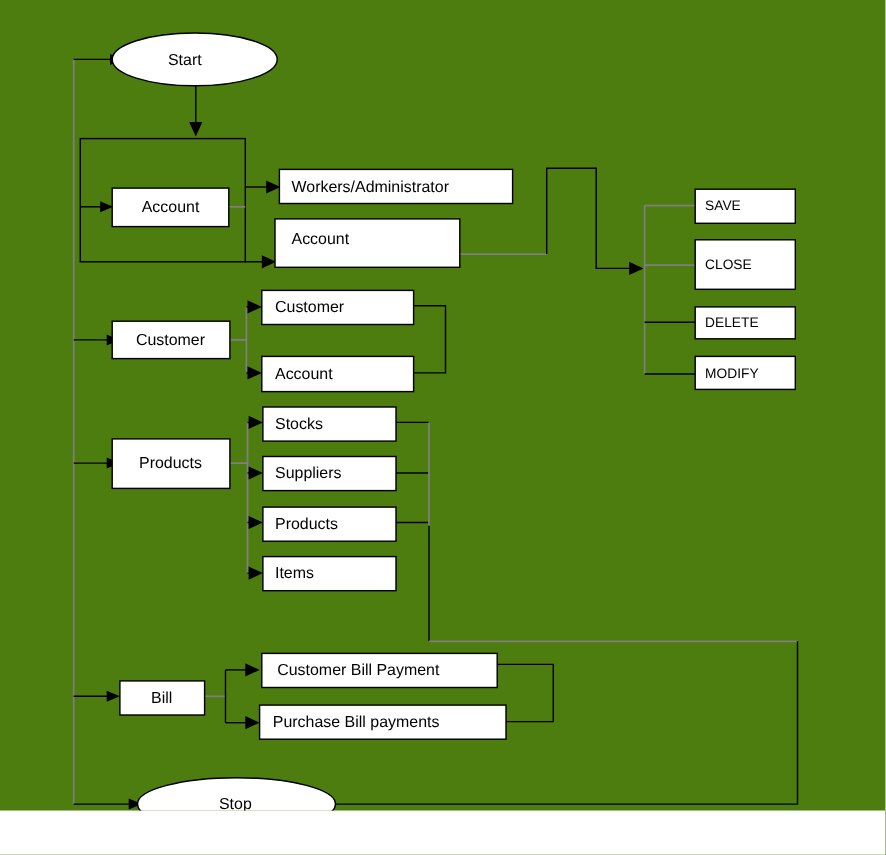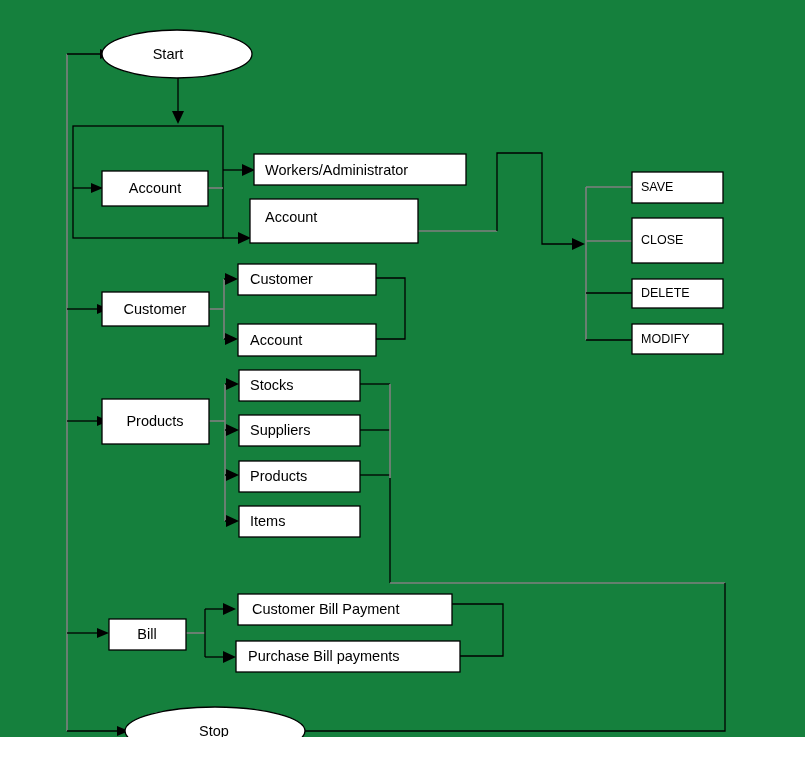--- a/index.html
+++ b/index.html
@@ -7,21 +7,21 @@
     padding: 0;
     background: #ffffff;
   }
   body {
     font-family: "Liberation Sans", sans-serif;
   }
   #canvas {
     position: relative;
     width: 805px;
     height: 737px;
-    background: #15803d;
+    background: #4d7c0f;
     overflow: hidden;
   }
   #flow-svg {
     position: absolute;
     left: 0;
     top: 0;
     width: 805px;
     height: 777px;
   }
   .node-box {

